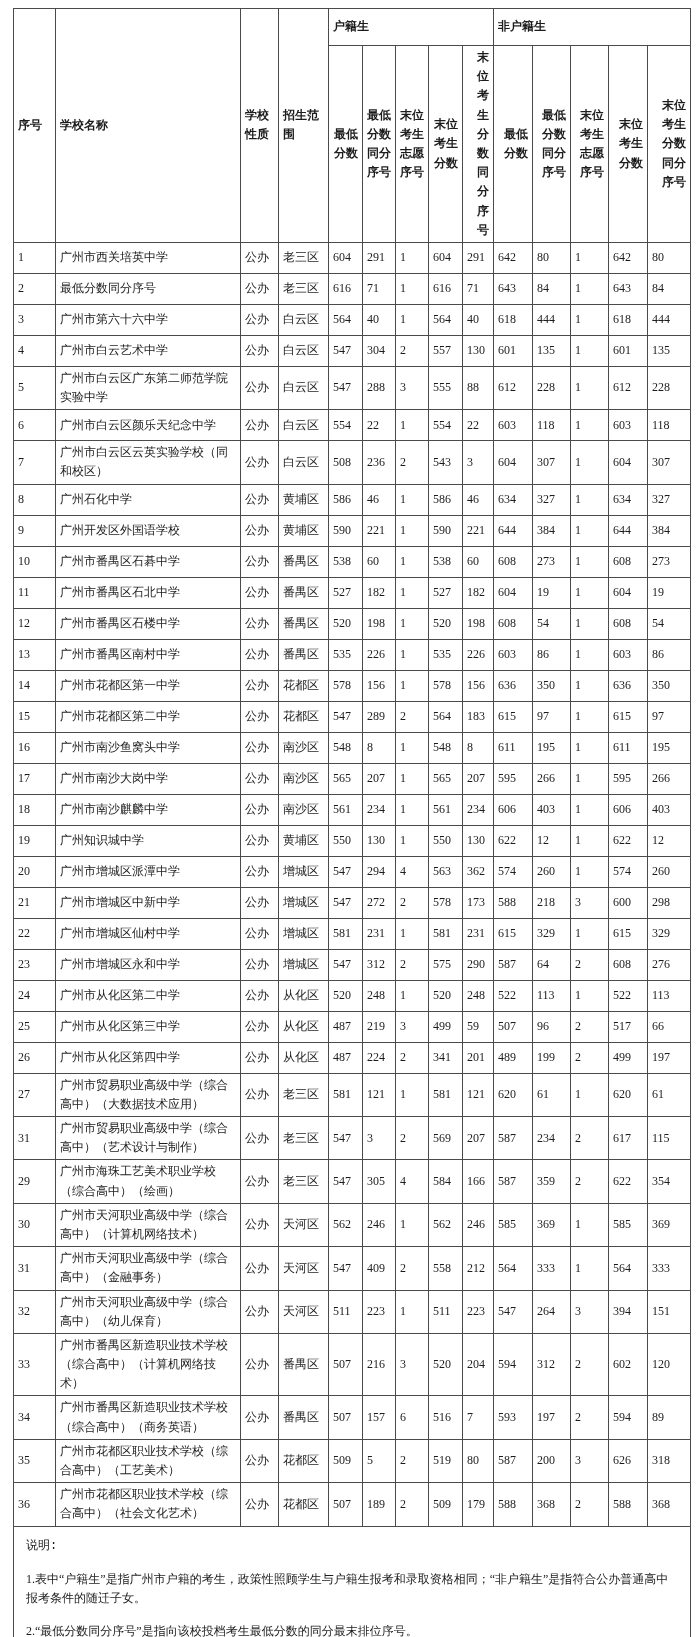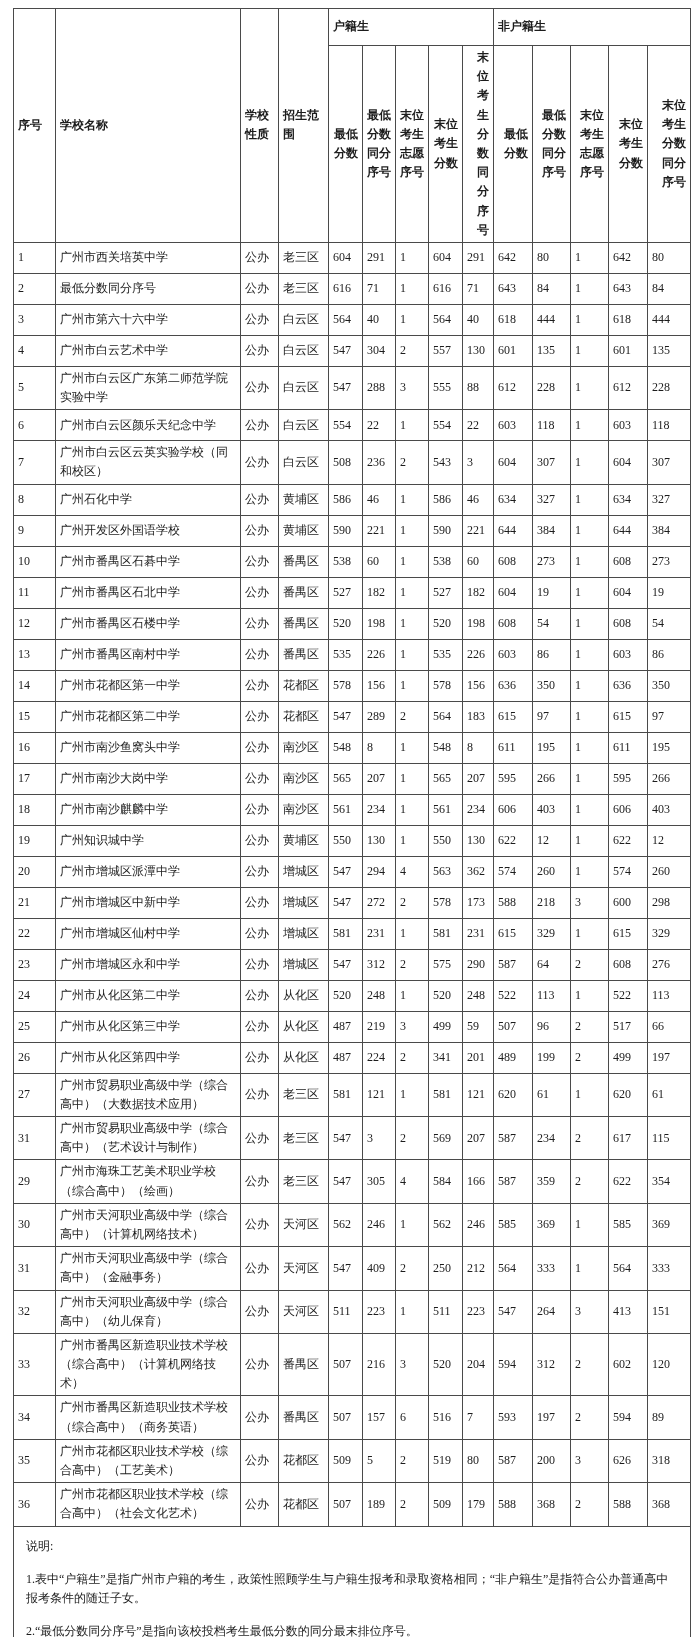--- a/index.html
+++ b/index.html
@@ -48,20 +48,21 @@
   }
   .notes-cell {
     padding: 10px 12px 14px 12px !important;
     font-size: 12px;
     line-height: 1.8;
   }
   .notes-cell p {
     margin: 0 0 14px 0;
   }
   .notes-cell p.notes-title {
+    font-family: Liberation Mono, monospace;
   }
   .notes-cell p:last-child {
     margin-bottom: 0;
   }
 </style>
 </head>
 <body>
 
 <div class="wrap">
   <table class="score-table">
@@ -585,42 +586,42 @@
           <td class="num">369</td>
         </tr>
         <tr>
           <td class="num">31</td>
           <td class="name">广州市天河职业高级中学（综合高中）（金融事务）</td>
           <td class="num">公办</td>
           <td class="num">天河区</td>
           <td class="num">547</td>
           <td class="num">409</td>
           <td class="num">2</td>
-          <td class="num">250</td>
+          <td class="num">558</td>
           <td class="num">212</td>
           <td class="num">564</td>
           <td class="num">333</td>
           <td class="num">1</td>
           <td class="num">564</td>
           <td class="num">333</td>
         </tr>
         <tr>
           <td class="num">32</td>
           <td class="name">广州市天河职业高级中学（综合高中）（幼儿保育）</td>
           <td class="num">公办</td>
           <td class="num">天河区</td>
           <td class="num">511</td>
           <td class="num">223</td>
           <td class="num">1</td>
           <td class="num">511</td>
           <td class="num">223</td>
           <td class="num">547</td>
           <td class="num">264</td>
           <td class="num">3</td>
-          <td class="num">413</td>
+          <td class="num">394</td>
           <td class="num">151</td>
         </tr>
         <tr>
           <td class="num">33</td>
           <td class="name">广州市番禺区新造职业技术学校（综合高中）（计算机网络技术）</td>
           <td class="num">公办</td>
           <td class="num">番禺区</td>
           <td class="num">507</td>
           <td class="num">216</td>
           <td class="num">3</td>

